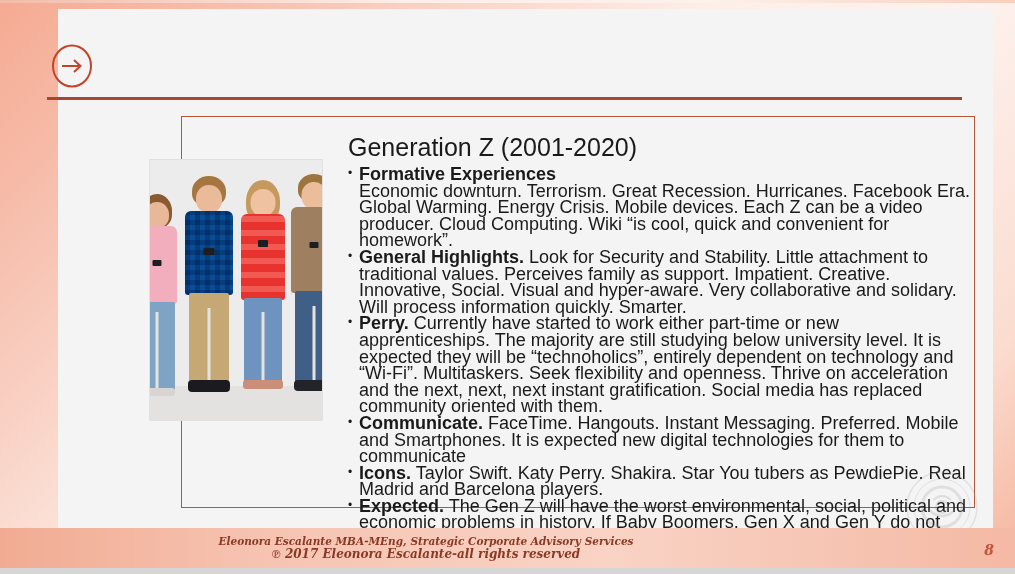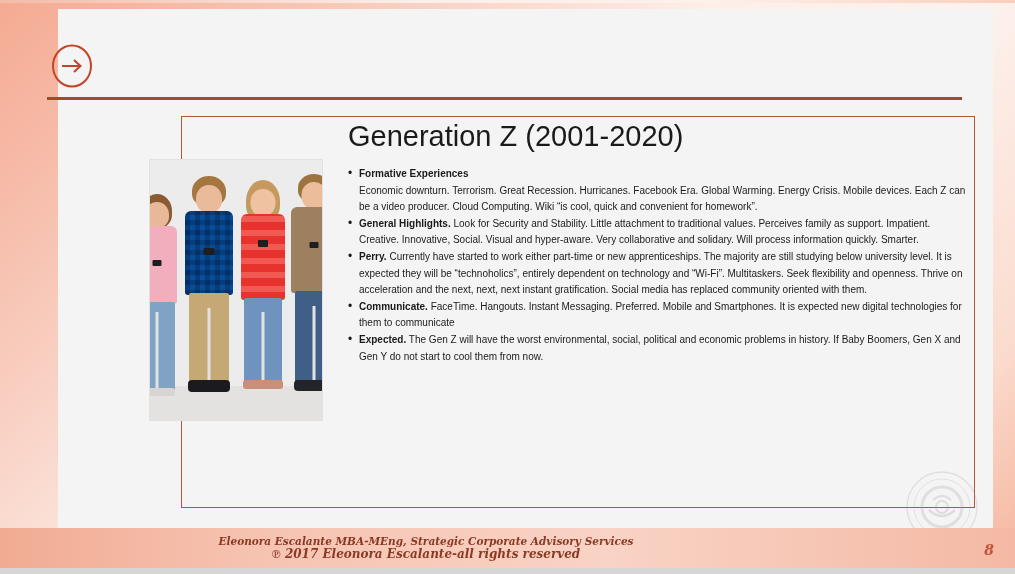--- a/index.html
+++ b/index.html
@@ -47,22 +47,22 @@
     position:absolute;left:47px;top:97px;width:915px;height:3px;
     background:#a8472f;
   }
 
   
   .content-box{
     position:absolute;left:181px;top:116px;width:794px;height:392px;
     border:1.5px solid #b4563a;background:transparent;box-sizing:border-box;
   }
   .gen-heading{
-    position:absolute;left:348px;top:120px;
-    font-size:29px;color:#1a1a1a;white-space:nowrap;
+    position:absolute;left:348px;top:133px;
+    font-size:25px;color:#1a1a1a;white-space:nowrap;
   }
 
   
   .photo{
     position:absolute;left:150px;top:160px;width:172px;height:260px;
     background:#edeced;overflow:hidden;
     box-shadow:0 0 0 1px #e3e0e0;
   }
   .photo .floor{
     position:absolute;left:0;bottom:0;width:100%;height:34px;
@@ -94,21 +94,21 @@
     width:9px;height:6px;background:#1d1d22;border-radius:1px;
   }
   .kid .gap{
     position:absolute;left:50%;transform:translateX(-50%);
     width:3px;background:#e4e1e1;
   }
 
   
   .bullets{
     position:absolute;left:348px;top:166px;width:622px;
-    font-size:10px;line-height:16.6px;color:#1a1a1a;
+    font-size:18px;line-height:16.6px;color:#1a1a1a;
   }
   .bullet{position:relative;padding-left:11px;margin-bottom:0px;}
   .bullet:before{
     content:"•";position:absolute;left:0;top:-1px;font-size:12px;color:#1a1a1a;
   }
   .bullet b{font-weight:bold;}
 
   
   .seal{
     position:absolute;left:905px;top:470px;width:74px;height:74px;
@@ -211,20 +211,24 @@
     <div class="bullet">
       <b>Perry.</b>
       <span>Currently have started to work either part-time or new apprenticeships. The majority are still studying below university level. It is expected they will be “technoholics”, entirely dependent on technology and “Wi-Fi”. Multitaskers. Seek flexibility and openness. Thrive on acceleration and the next, next, next instant gratification. Social media has replaced community oriented with them.</span>
     </div>
 
     <div class="bullet">
       <b>Communicate.</b>
       <span>FaceTime. Hangouts. Instant Messaging. Preferred. Mobile and Smartphones. It is expected new digital technologies for them to communicate</span>
     </div>
 
+    <div class="bullet">
+      <b>Icons.</b>
+      <span>Taylor Swift. Katy Perry. Shakira. Star You tubers as PewdiePie. Real Madrid and Barcelona players.</span>
+    </div>
 
     <div class="bullet">
       <b>Expected.</b>
       <span>The Gen Z will have the worst environmental, social, political and economic problems in history.  If  Baby Boomers, Gen X and Gen Y do not start to cool them from now.</span>
     </div>
 
   </div>
 
   <div class="seal">
     <svg width="74" height="74" viewBox="0 0 74 74">

